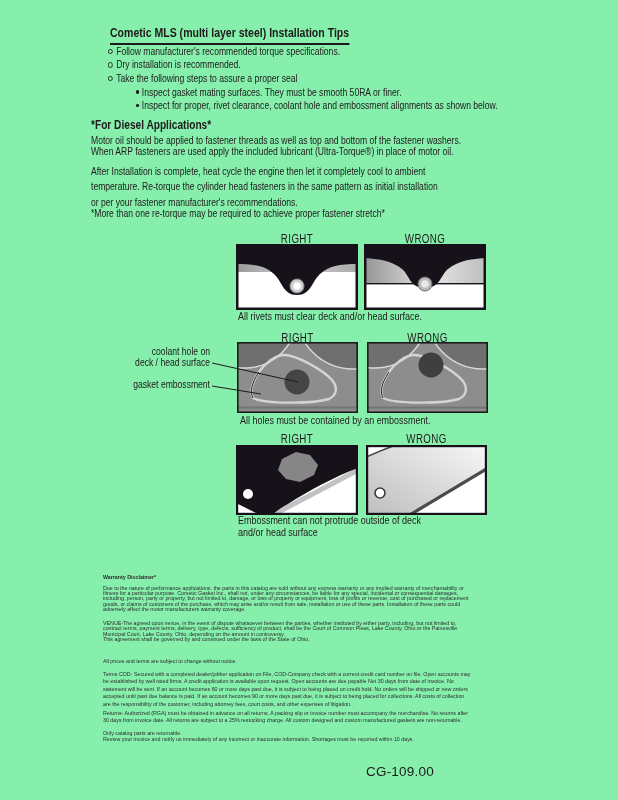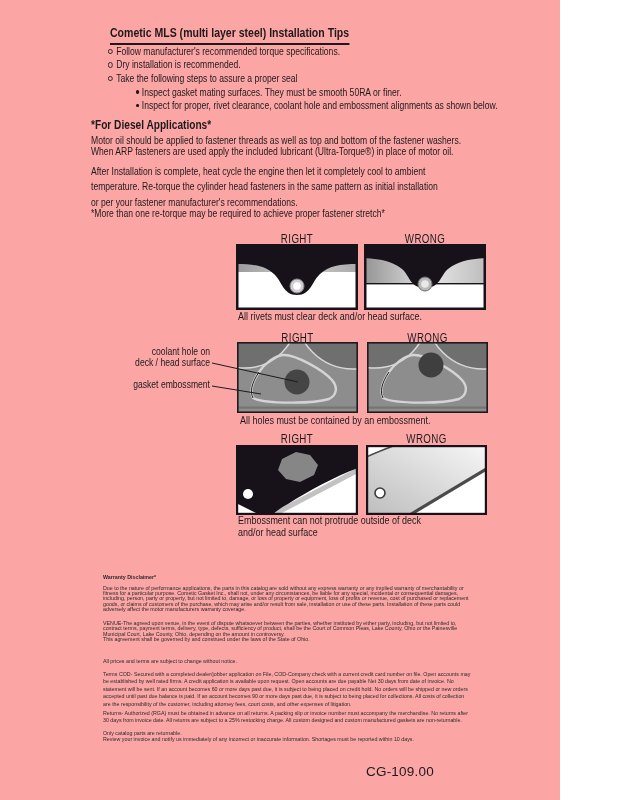--- a/index.html
+++ b/index.html
@@ -1,16 +1,16 @@
 <!DOCTYPE html>
 <html><head>
 <meta charset="utf-8">
 <style>
   html,body{margin:0;padding:0;background:#ffffff;}
-  .page{position:relative;width:560px;height:800px;background:#fca5a5;overflow:hidden;
+  .page{position:relative;width:618px;height:800px;background:#86efac;overflow:hidden;
         font-family:"Liberation Sans", sans-serif;color:#1e1a1b;}
   .abs{position:absolute;}
   
   .cond{transform:scaleX(0.78);transform-origin:0 0;white-space:nowrap;}
   .cond-r{transform:scaleX(0.78);transform-origin:100% 0;white-space:nowrap;text-align:right;}
   .cond-c{transform:scaleX(0.78);transform-origin:50% 0;white-space:nowrap;text-align:center;}
   .title{font-size:13.5px;font-weight:bold;border-bottom:2px solid #1e1a1b;padding-bottom:3px;}
   .h2{font-size:13px;font-weight:bold;}
   .body-txt{font-size:11px;}
   .p1{line-height:11.4px;}

